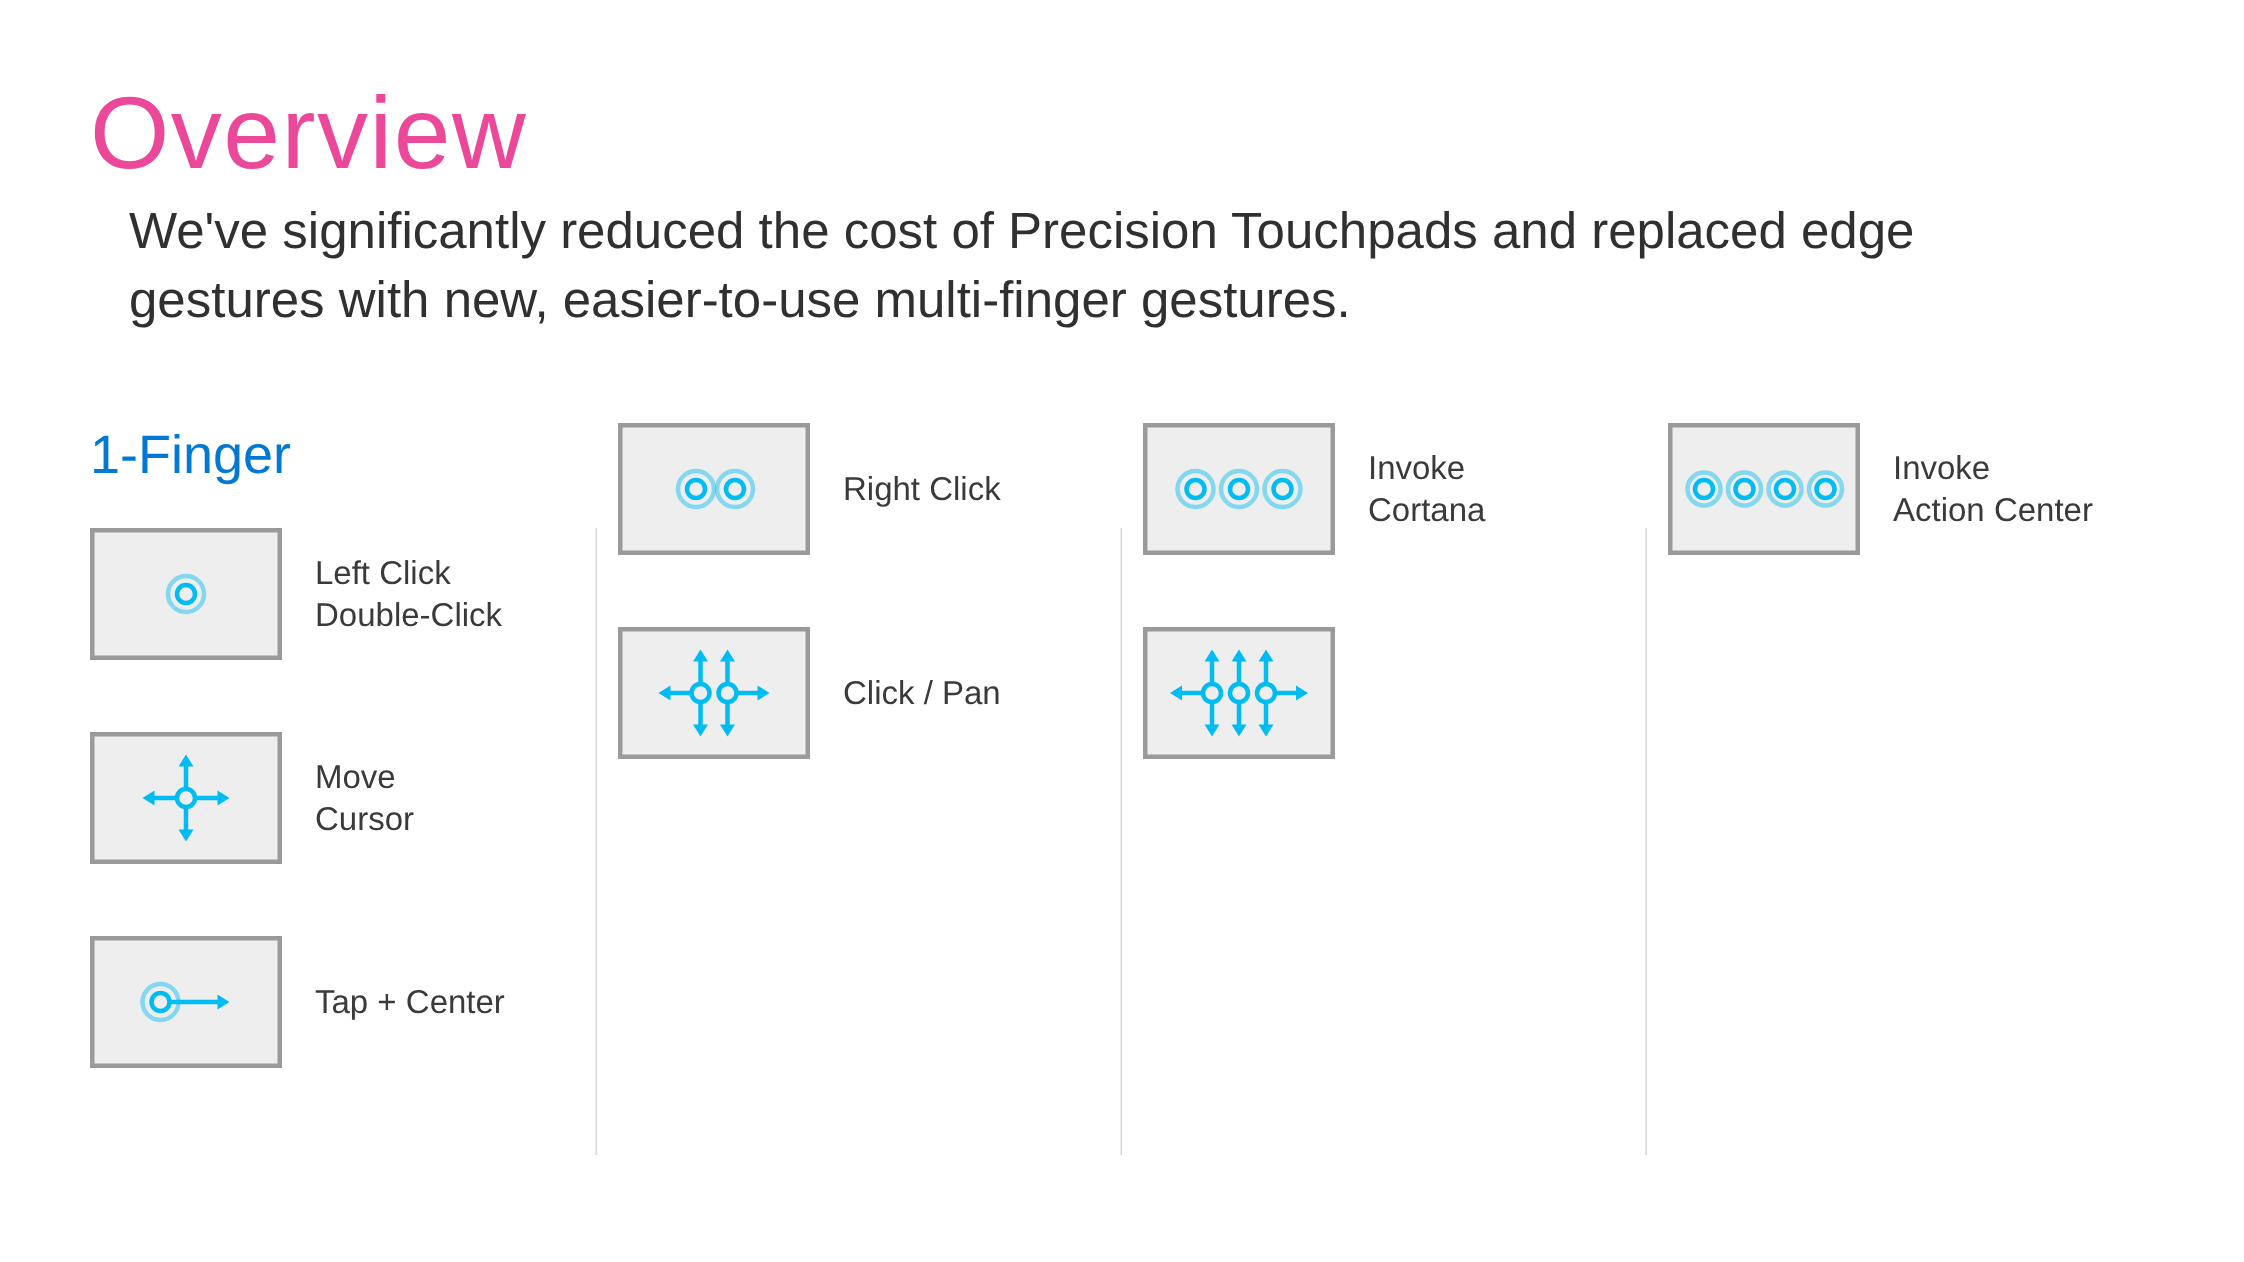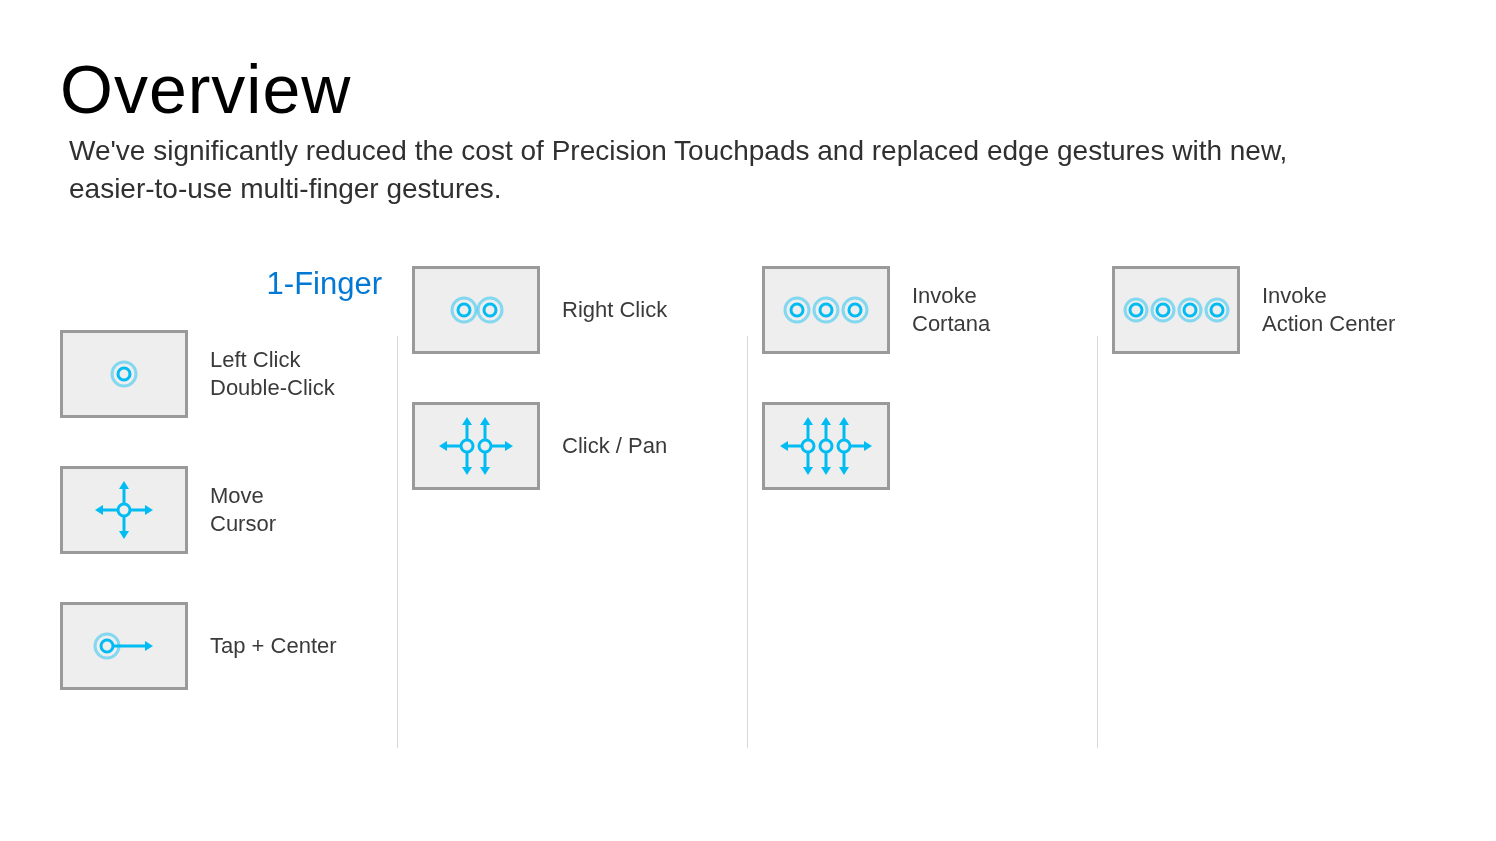--- a/index.html
+++ b/index.html
@@ -10,52 +10,51 @@
     font-family: "Segoe UI Light", "Segoe UI", Arial, sans-serif;
     color: #2a2a2a;
     overflow: hidden;
   }
   .slide {
     padding: 50px 60px 30px 60px;
   }
   .title {
     font-size: 68px;
     font-weight: 200;
-    color: #000000;
+    color: #ec4899;
     letter-spacing: 1px;
     margin-bottom: 4px;
   }
   .subtitle {
-    font-size: 28px;
+    font-size: 34px;
     font-weight: 300;
     color: #303030;
     line-height: 1.35;
-    margin-left: 9px;
+    margin-left: 26px;
     max-width: 1300px;
   }
   .columns {
     display: flex;
     margin-top: 58px;
     gap: 0;
   }
   .col {
     flex: 0 0 auto;
     position: relative;
     padding-right: 30px;
   }
   .col-1 { width: 352px; }
   .col-2 { width: 350px; }
   .col-3 { width: 350px; }
   .col-4 { width: 360px; }
   .col-heading {
-    font-size: 31px;
+    font-size: 36px;
     font-weight: 300;
     color: #0078d4;
     margin-bottom: 28px;
-    text-align: right;
   }
   .row {
     display: flex;
     align-items: center;
     margin-bottom: 48px;
   }
   .tile {
     width: 128px;
     height: 88px;
     border: 3px solid #9a9a9a;

